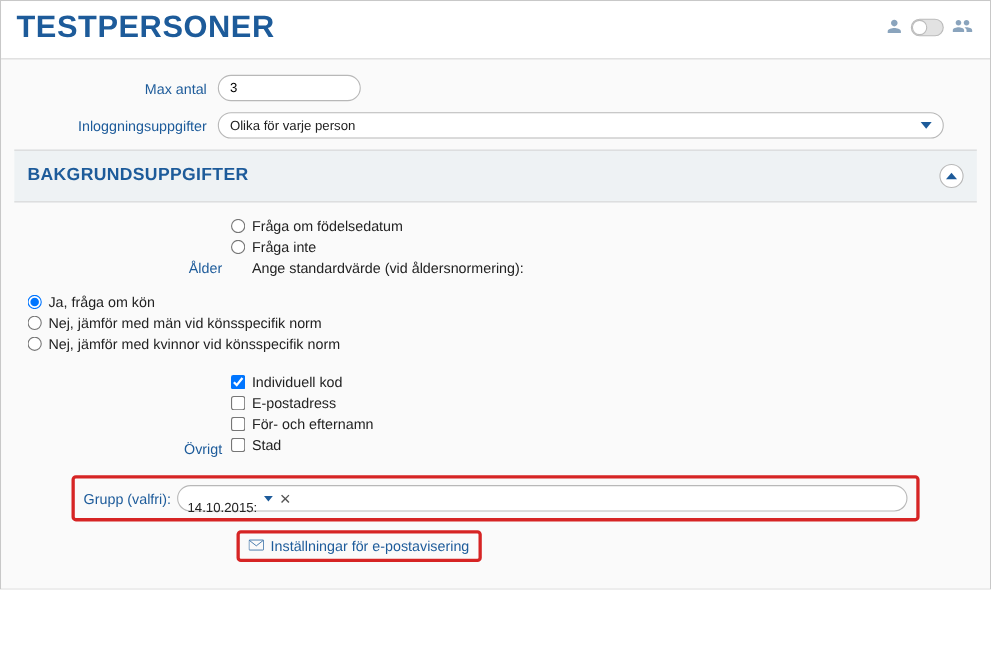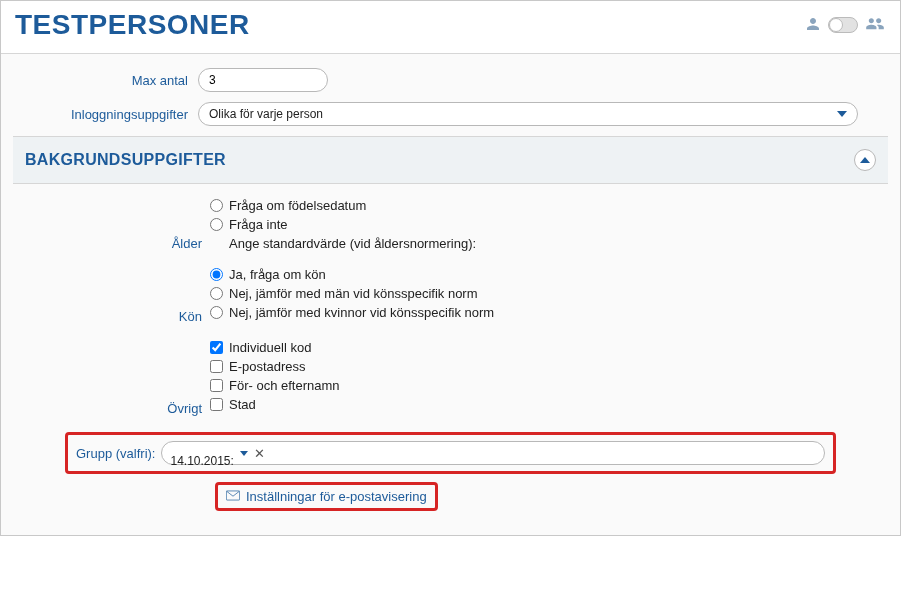--- a/index.html
+++ b/index.html
@@ -273,21 +273,20 @@
           </label>
           <label class="opt-row">
             <input type="radio" name="alder" style="">
             <span>Fråga inte</span>
           </label>
           <div class="indent-text">Ange standardvärde (vid åldersnormering):</div>
         </div>
       </div>
 
       <div class="field-group">
-        <div class="field-label">Kön</div>
         <div class="options-col">
           <label class="opt-row">
             <input type="radio" name="kon" checked="" style="">
             <span>Ja, fråga om kön</span>
           </label>
           <label class="opt-row">
             <input type="radio" name="kon" style="">
             <span>Nej, jämför med män vid könsspecifik norm</span>
           </label>
           <label class="opt-row">

